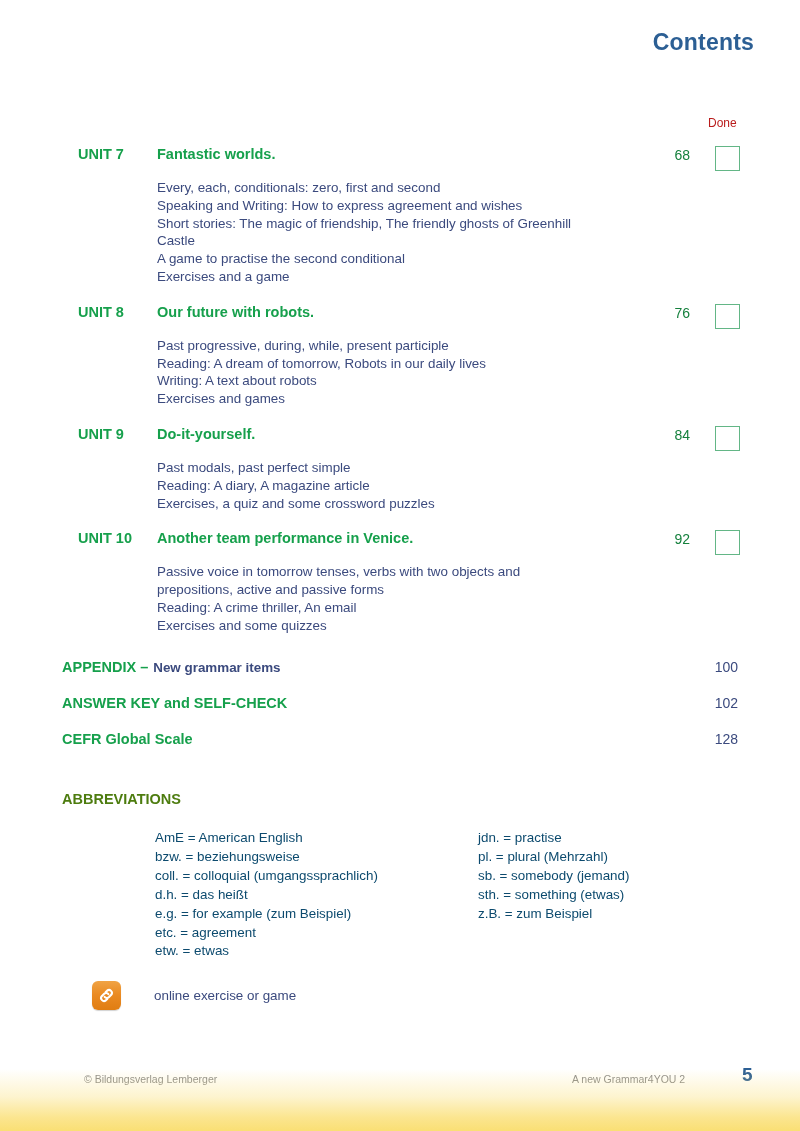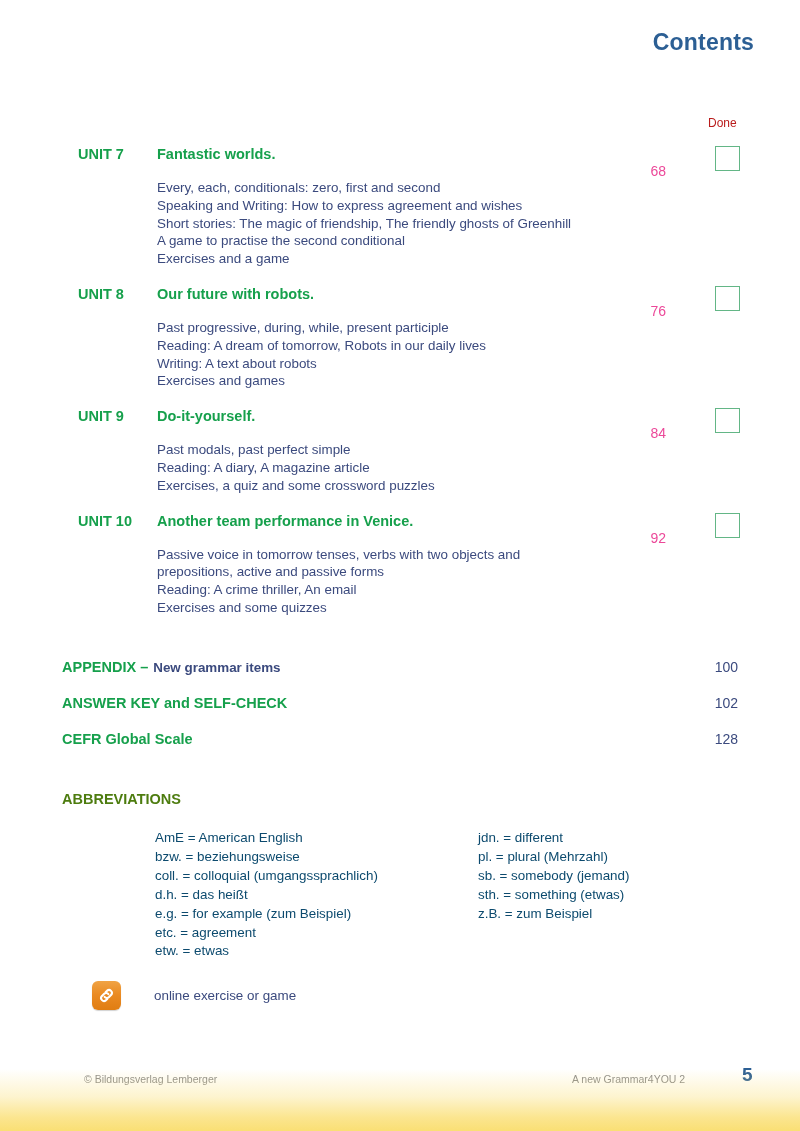--- a/index.html
+++ b/index.html
@@ -80,27 +80,26 @@
     position: absolute;
     left: 95px;
     top: 0;
     font-size: 14.5px;
     font-weight: bold;
     color: #16a04c;
     white-space: nowrap;
   }
   .unit-page {
     position: absolute;
-    left: 576px;
+    left: 600px;
     top: 1px;
     width: 28px;
     text-align: right;
     font-size: 14px;
-    color: #ec4899;
-    margin-top: 16px;
+    color: #15803d;
   }
   .checkbox {
     position: absolute;
     left: 653px;
     top: 0px;
     width: 25px;
     height: 25px;
     border: 1.5px solid #63b686;
     background: #ffffff;
     box-sizing: border-box;
@@ -257,20 +256,21 @@
         <div class="unit-head">
           <span class="unit-label">UNIT 7</span>
           <span class="unit-title">Fantastic worlds.</span>
           <span class="unit-page">68</span>
           <span class="checkbox"></span>
         </div>
         <div class="unit-desc">
           <div class="desc-line">Every, each, conditionals: zero, first and second</div>
           <div class="desc-line">Speaking and Writing: How to express agreement and wishes</div>
           <div class="desc-line">Short stories: The magic of friendship, The friendly ghosts of Greenhill</div>
+          <div class="desc-line">Castle</div>
           <div class="desc-line">A game to practise the second conditional</div>
           <div class="desc-line">Exercises and a game</div>
         </div>
       </div>
     </div>
 
     <div class="unit-block">
       <div class="unit-row">
         <div class="unit-head">
           <span class="unit-label">UNIT 8</span>
@@ -343,21 +343,21 @@
     <div class="abbrev-col left">
       <div class="abbrev-line">AmE = American English</div>
       <div class="abbrev-line">bzw. = beziehungsweise</div>
       <div class="abbrev-line">coll. = colloquial (umgangssprachlich)</div>
       <div class="abbrev-line">d.h. = das heißt</div>
       <div class="abbrev-line">e.g. = for example (zum Beispiel)</div>
       <div class="abbrev-line">etc. = agreement</div>
       <div class="abbrev-line">etw. = etwas</div>
     </div>
     <div class="abbrev-col right">
-      <div class="abbrev-line">jdn. = different</div>
+      <div class="abbrev-line">jdn. = practise</div>
       <div class="abbrev-line">pl. = plural (Mehrzahl)</div>
       <div class="abbrev-line">sb. = somebody (jemand)</div>
       <div class="abbrev-line">sth. = something (etwas)</div>
       <div class="abbrev-line">z.B. = zum Beispiel</div>
     </div>
   </div>
 
   <div class="legend">
     <span class="legend-icon">
       <svg width="19" height="19" viewBox="0 0 24 24" aria-hidden="true">

